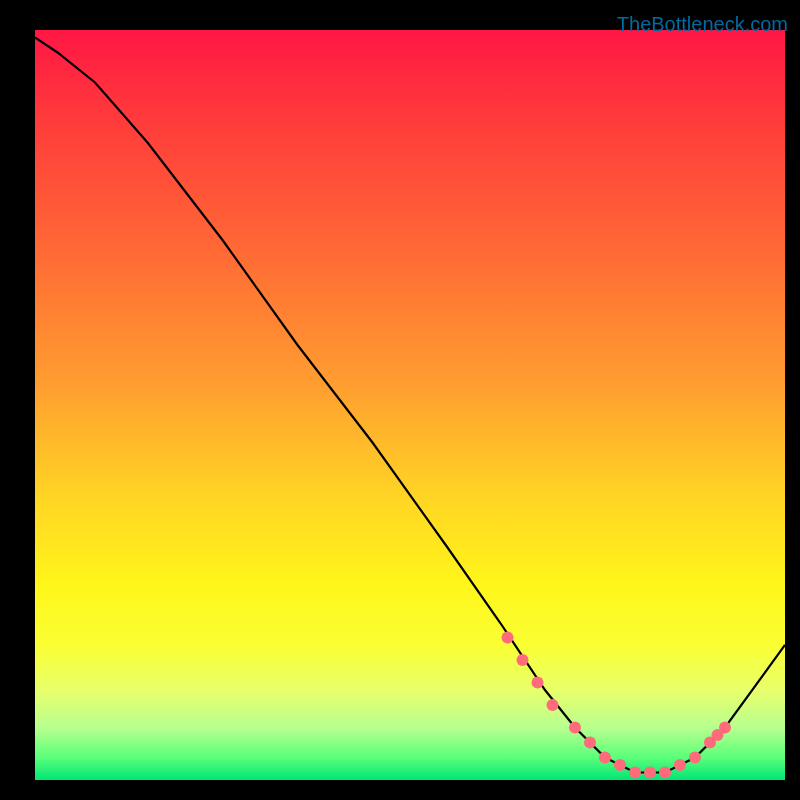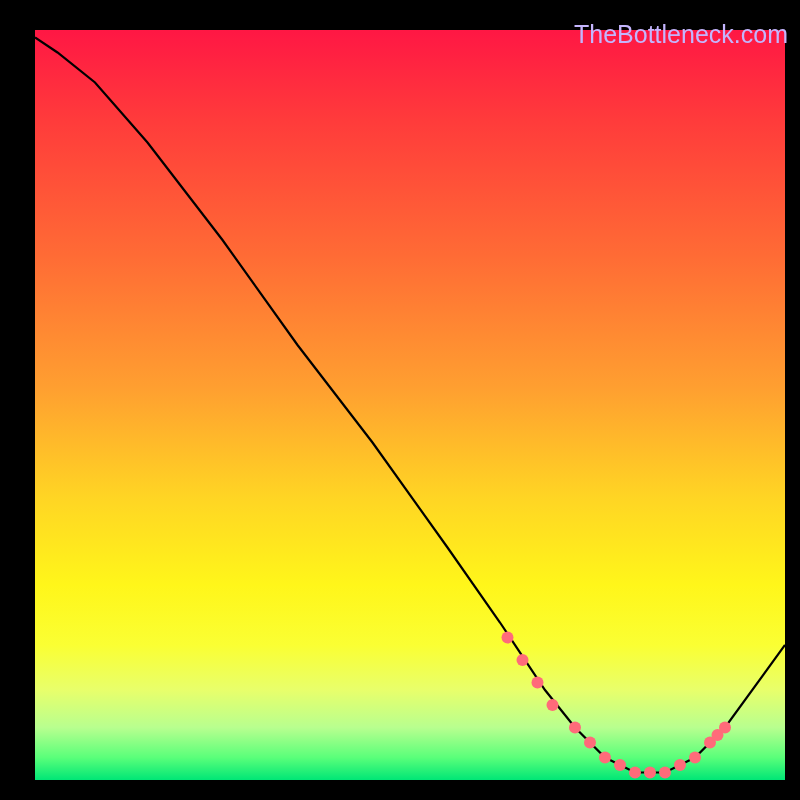--- a/index.html
+++ b/index.html
@@ -12,24 +12,24 @@
     font-family: Arial, sans-serif;
   }
   .container {
     width: 800px;
     height: 800px;
     position: relative;
     background: #000;
   }
   .watermark {
     position: absolute;
-    top: 20px;
+    top: 13px;
     right: 12px;
-    color: #c4b5fd;
-    font-size: 25px;
+    color: #0369a1;
+    font-size: 20px;
     font-weight: 500;
     z-index: 10;
   }
   .plot-area {
     position: absolute;
     left: 35px;
     top: 30px;
     width: 750px;
     height: 750px;
   }

